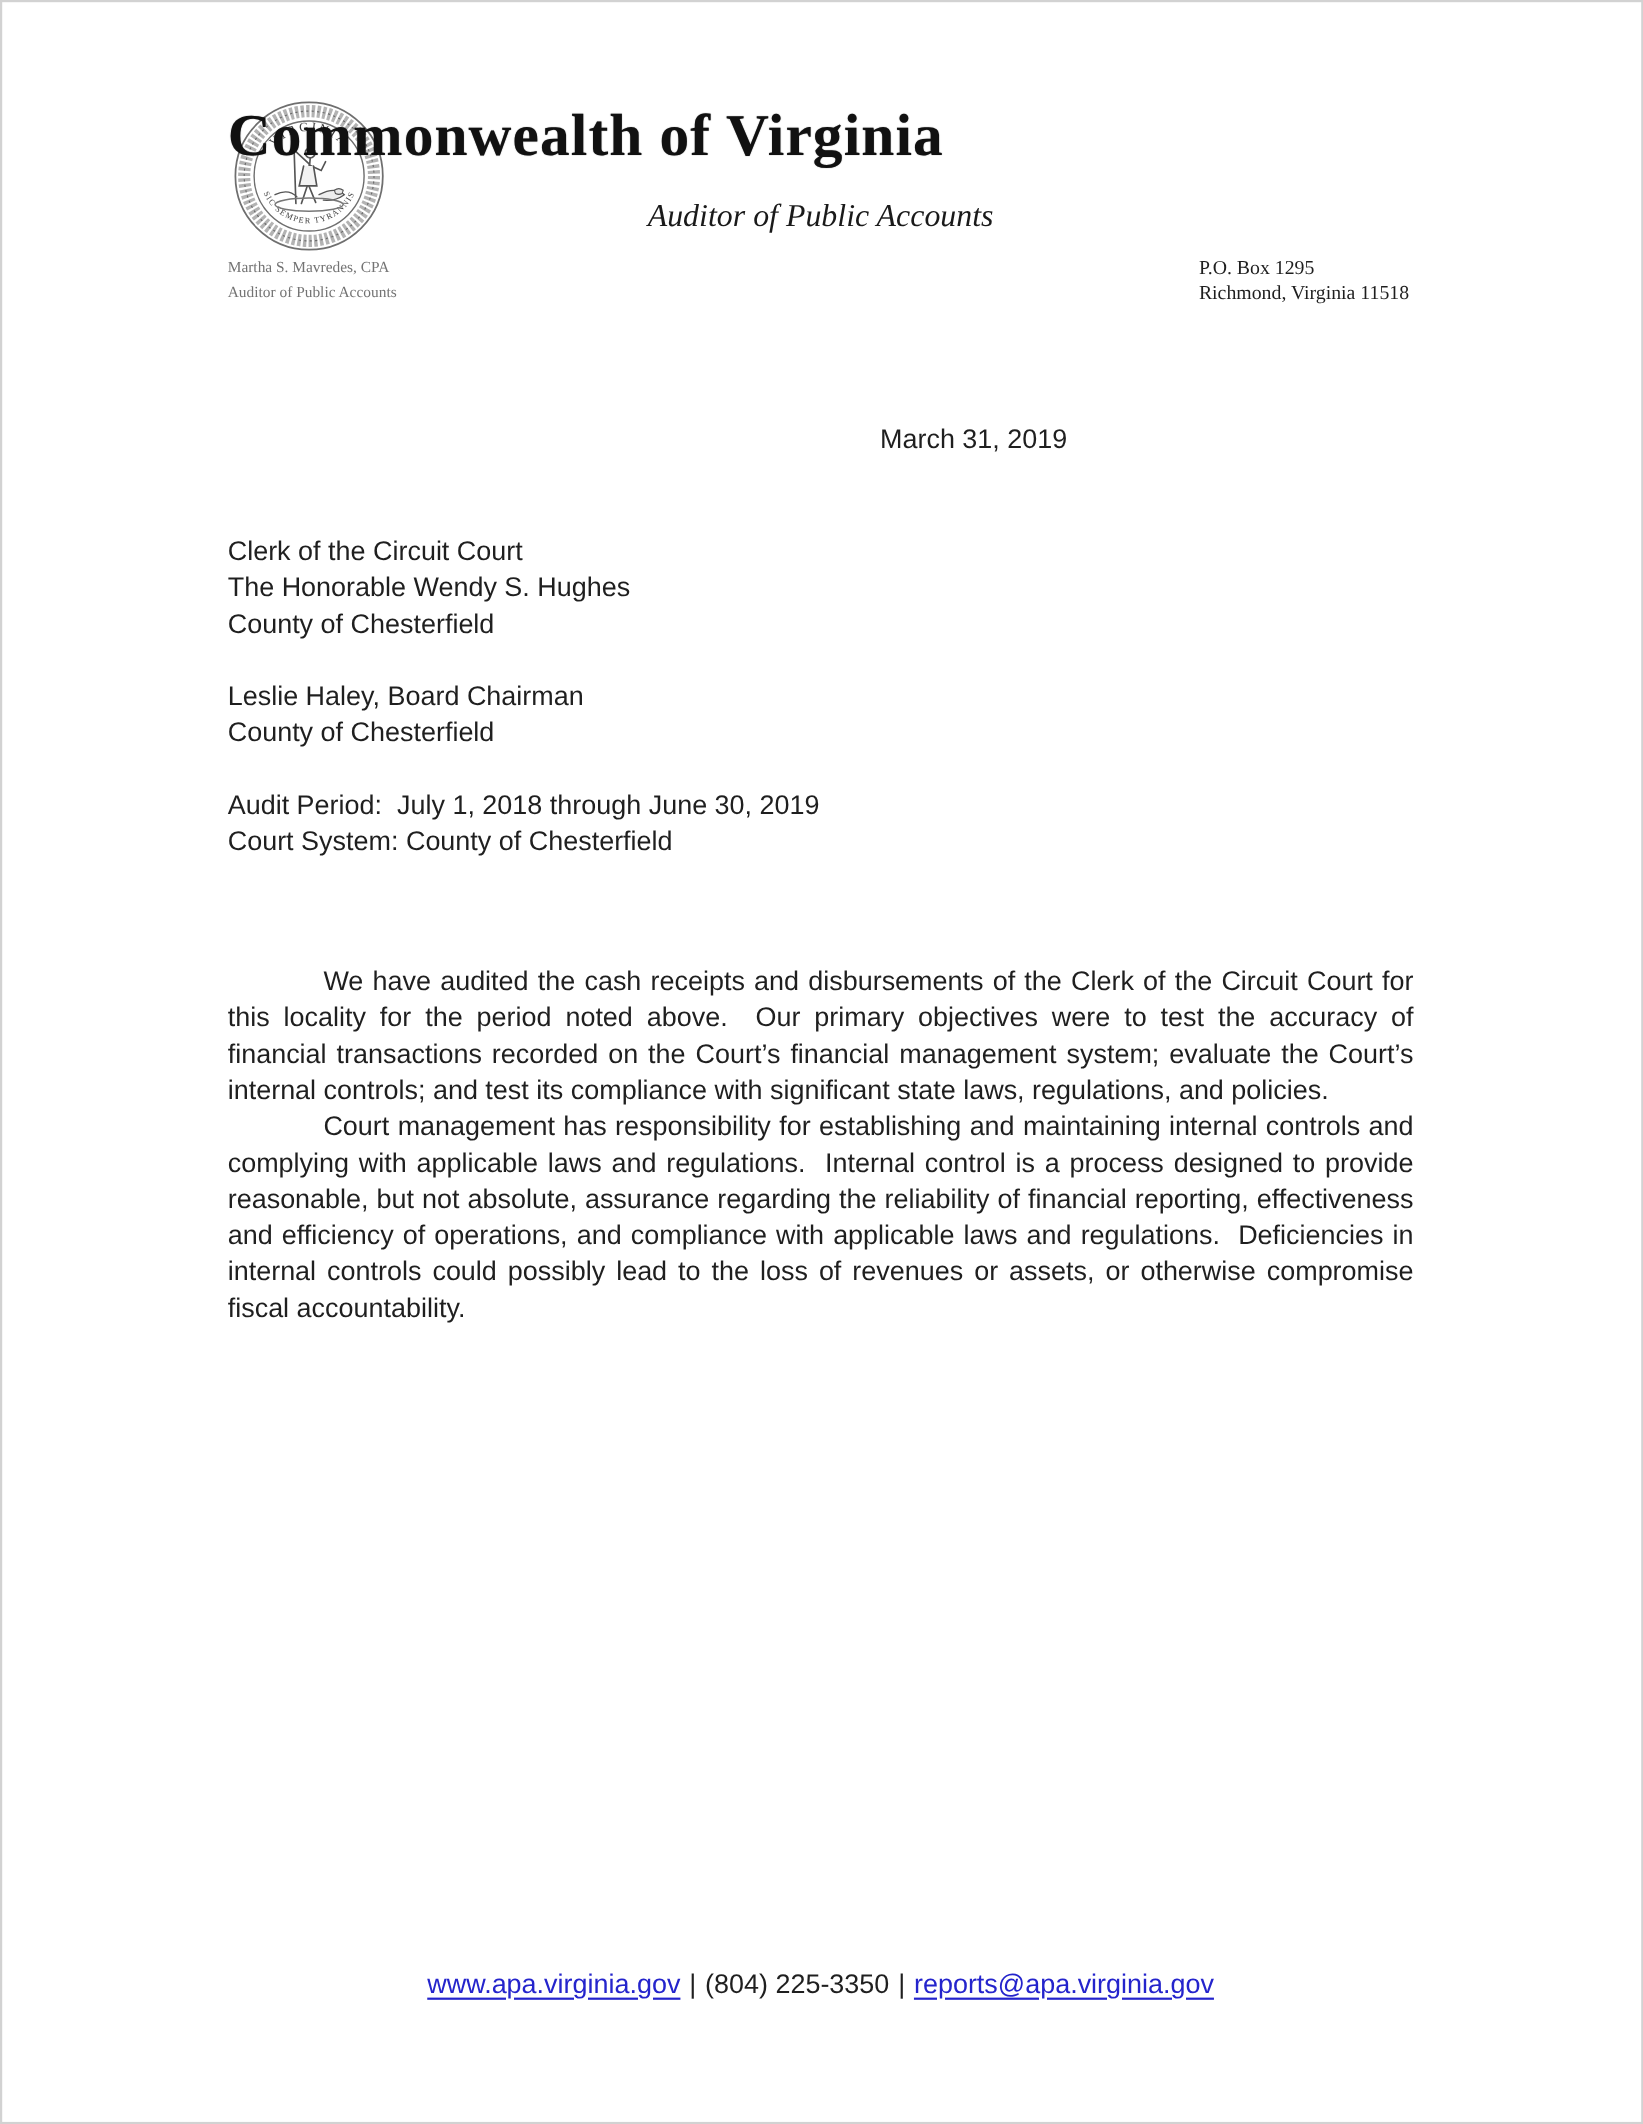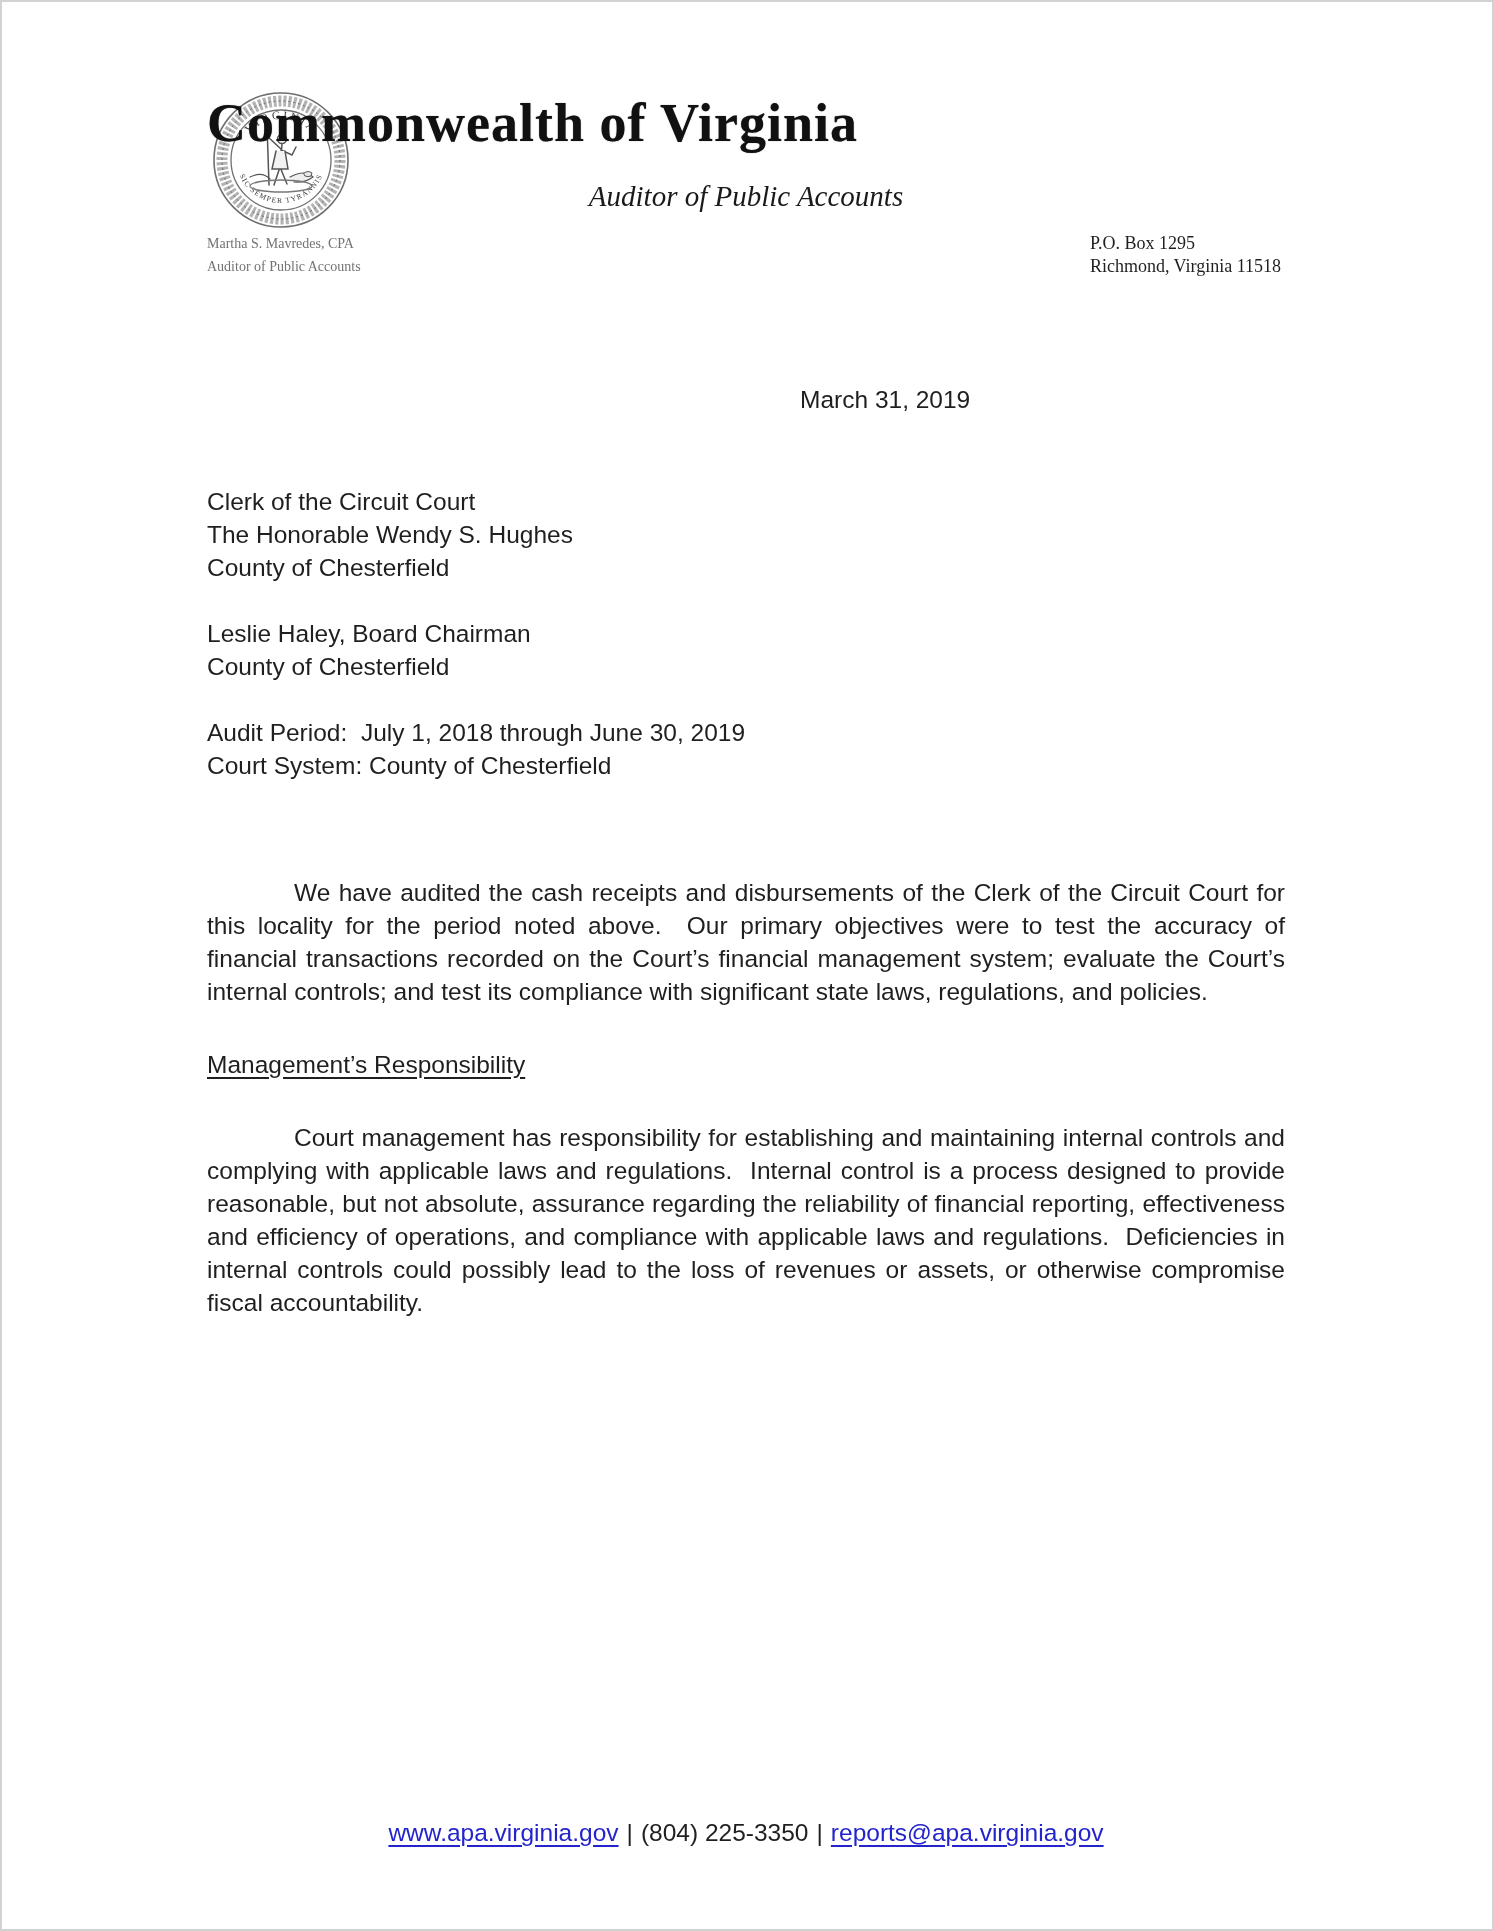--- a/index.html
+++ b/index.html
@@ -55,21 +55,21 @@
   }
   .section-heading{
     margin:40px 0 40px 0;
     font-size:24.5px;line-height:33px;
     text-decoration:underline;
     text-underline-offset:4px;
   }
   
   .footer{
     position:absolute;left:205px;top:1786px;width:1078px;
-    text-align:center;font-size:24.5px;line-height:33px;color:#1f1f1f;margin-top:28px;
+    text-align:center;font-size:24.5px;line-height:33px;color:#1f1f1f;
   }
   .footer a{color:#2424cc;text-decoration:underline;text-underline-offset:4px;cursor:pointer;}
   .footer .sep{color:#1f1f1f;padding:0 8px;}
 </style>
 </head>
 <body>
 
 <div class="page">
 
   <svg class="seal" viewBox="0 0 142 142" xmlns="http://www.w3.org/2000/svg" aria-hidden="true">
@@ -133,21 +133,20 @@
 
     <div class="reference">
       <div class="line">Audit Period:  July 1, 2018 through June 30, 2019</div>
       <div class="line">Court System: County of Chesterfield</div>
     </div>
   </div>
 
   <div class="paragraph-area">
     <p class="para">We have audited the cash receipts and disbursements of the Clerk of the Circuit Court for this locality for the period noted above.  Our primary objectives were to test the accuracy of financial transactions recorded on the Court’s financial management system; evaluate the Court’s internal controls; and test its compliance with significant state laws, regulations, and policies.</p>
 
-    <div class="section-heading">Management’s Responsibility</div>
 
     <p class="para">Court management has responsibility for establishing and maintaining internal controls and complying with applicable laws and regulations.  Internal control is a process designed to provide reasonable, but not absolute, assurance regarding the reliability of financial reporting, effectiveness and efficiency of operations, and compliance with applicable laws and regulations.  Deficiencies in internal controls could possibly lead to the loss of revenues or assets, or otherwise compromise fiscal accountability.</p>
   </div>
 
   <div class="footer">
     <a>www.apa.virginia.gov</a><span class="sep">|</span><span>(804) 225-3350</span><span class="sep">|</span><a>reports@apa.virginia.gov</a>
   </div>
 
 </div>
 

